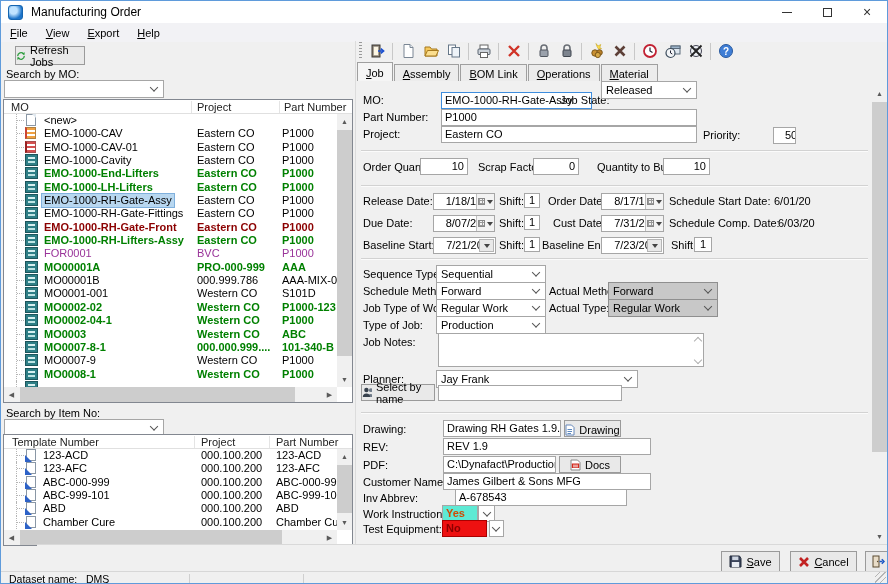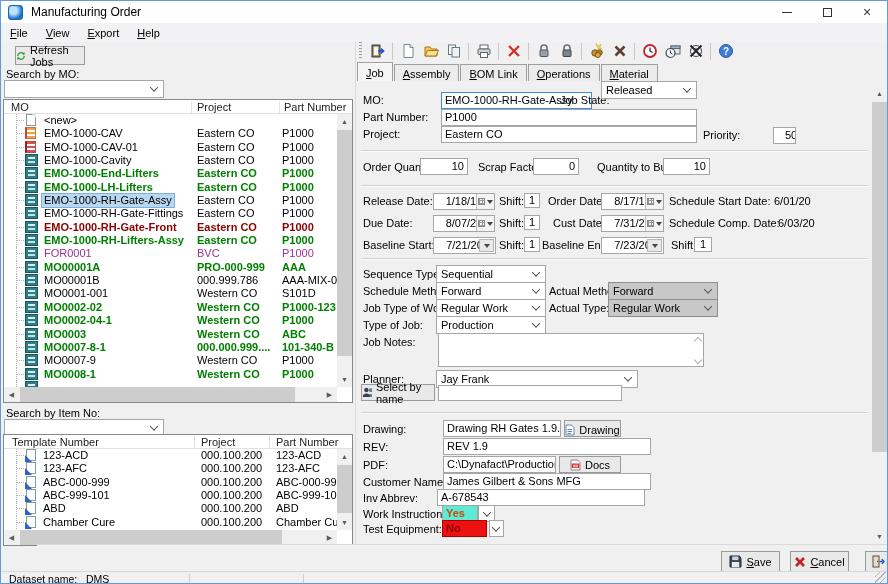--- a/index.html
+++ b/index.html
@@ -609,21 +609,21 @@
           <rect x="1.8" y="4.5" width="7.4" height="4.5" fill="#d22b1f"></rect>
           <path d="M3 6.2 h5 M3 7.8 h5" stroke="#fff" stroke-width="0.8"></path>
         </svg>
       <span>Docs</span>
     </div>
 
     <span class="lbl" style="left:6px; top:395px;">Customer Name:</span>
     <div class="fi" style="left:86px; top:392px; width:208px;">James Gilbert &amp; Sons MFG</div>
 
     <span class="lbl" style="left:6px; top:411px;">Inv Abbrev:</span>
-    <div class="fi" style="left:80px; top:408px; width:208px;">A-678543</div>
+    <div class="fi" style="left:98px; top:408px; width:172px;">A-678543</div>
 
     <span class="lbl" style="left:6px; top:427px;">Work Instruction:</span>
     <div class="ybox" style="left:85px; top:424px; width:36px;">Yes</div>
     <div class="abtn" style="left:121px; top:424px; width:17px;">
         <span class="chev"></span>
       </div>
 
     <span class="lbl" style="left:6px; top:442px;">Test Equipment:</span>
     <div class="nbox" style="left:85px; top:439px; width:45px;">No</div>
     <div class="abtn" style="left:132px; top:439px; width:15px;">
@@ -640,21 +640,21 @@
 
   <div class="footer">
     <div class="btn fbtn" style="left:684px; top:6px; width:59px; height:21px;">
       <svg width="13" height="13">
           <path d="M1 1 h9.5 L12 3.5 V12 H1 Z" fill="#39435a" stroke="#222b3a"></path>
           <rect x="3.2" y="1.5" width="6.2" height="3.6" fill="#cfd6e2"></rect>
           <rect x="2.8" y="7" width="7.4" height="5" fill="#e8ecf2"></rect>
         </svg>
       <span>Save</span>
     </div>
-    <div class="btn fbtn" style="left:753px; top:6px; width:59px; height:21px;">
+    <div class="btn fbtn" style="left:753px; top:6px; width:67px; height:21px;">
       <svg width="12" height="12">
           <path d="M2 2 L10 10 M10 2 L2 10" stroke="#c22222" stroke-width="2.6"></path>
         </svg>
       <span>Cancel</span>
     </div>
     <div class="btn fbtn" style="left:828px; top:6px; width:49px; height:21px;">
       <svg width="13" height="13">
           <rect x="1" y="1" width="6" height="11" fill="#e8dcc8" stroke="#5a4a30"></rect>
           <circle cx="5.6" cy="6.5" r="0.7" fill="#5a4a30"></circle>
           <path d="M7.5 6.5 h3" stroke="#1a56c4" stroke-width="1.5"></path>

